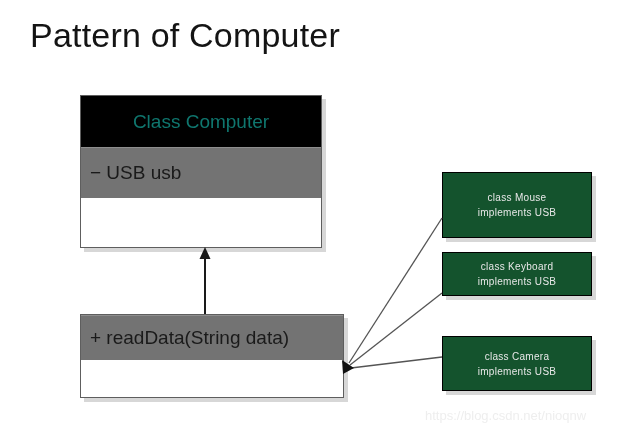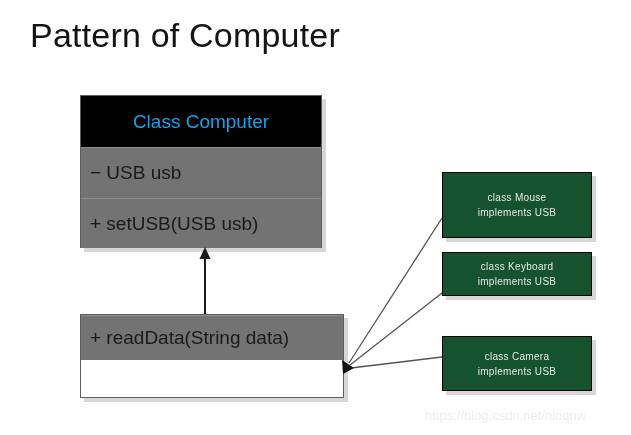--- a/index.html
+++ b/index.html
@@ -40,21 +40,21 @@
   
   .uml-box {
     position: absolute;
     box-sizing: border-box;
     background: #ffffff;
     border: 1px solid #5e5e5e;
     box-shadow: 4px 4px 0 0 #d7d7d7;
   }
   .uml-header {
     background: #000000;
-    color: #0ea5e9;
+    color: #0f766e;
     font-size: 19px;
     display: flex;
     align-items: center;
     justify-content: center;
     box-sizing: border-box;
   }
   .uml-row {
     box-sizing: border-box;
     display: flex;
     align-items: center;
@@ -137,21 +137,20 @@
 <body>
 
 <div id="diagram-canvas">
 
   <div id="page-title">Pattern of Computer</div>
 
   <div class="uml-box" id="class-computer-box">
     <div class="uml-header">Class Computer</div>
     <div class="uml-compartments">
       <div class="uml-row">− USB usb</div>
-      <div class="uml-row">+ setUSB(USB usb)</div>
     </div>
   </div>
 
   <div class="uml-box" id="interface-usb-box">
     <div class="uml-compartments">
       <div class="uml-row">+ readData(String data)</div>
     </div>
   </div>
 
   <div class="impl-box" id="impl-mouse-box">

